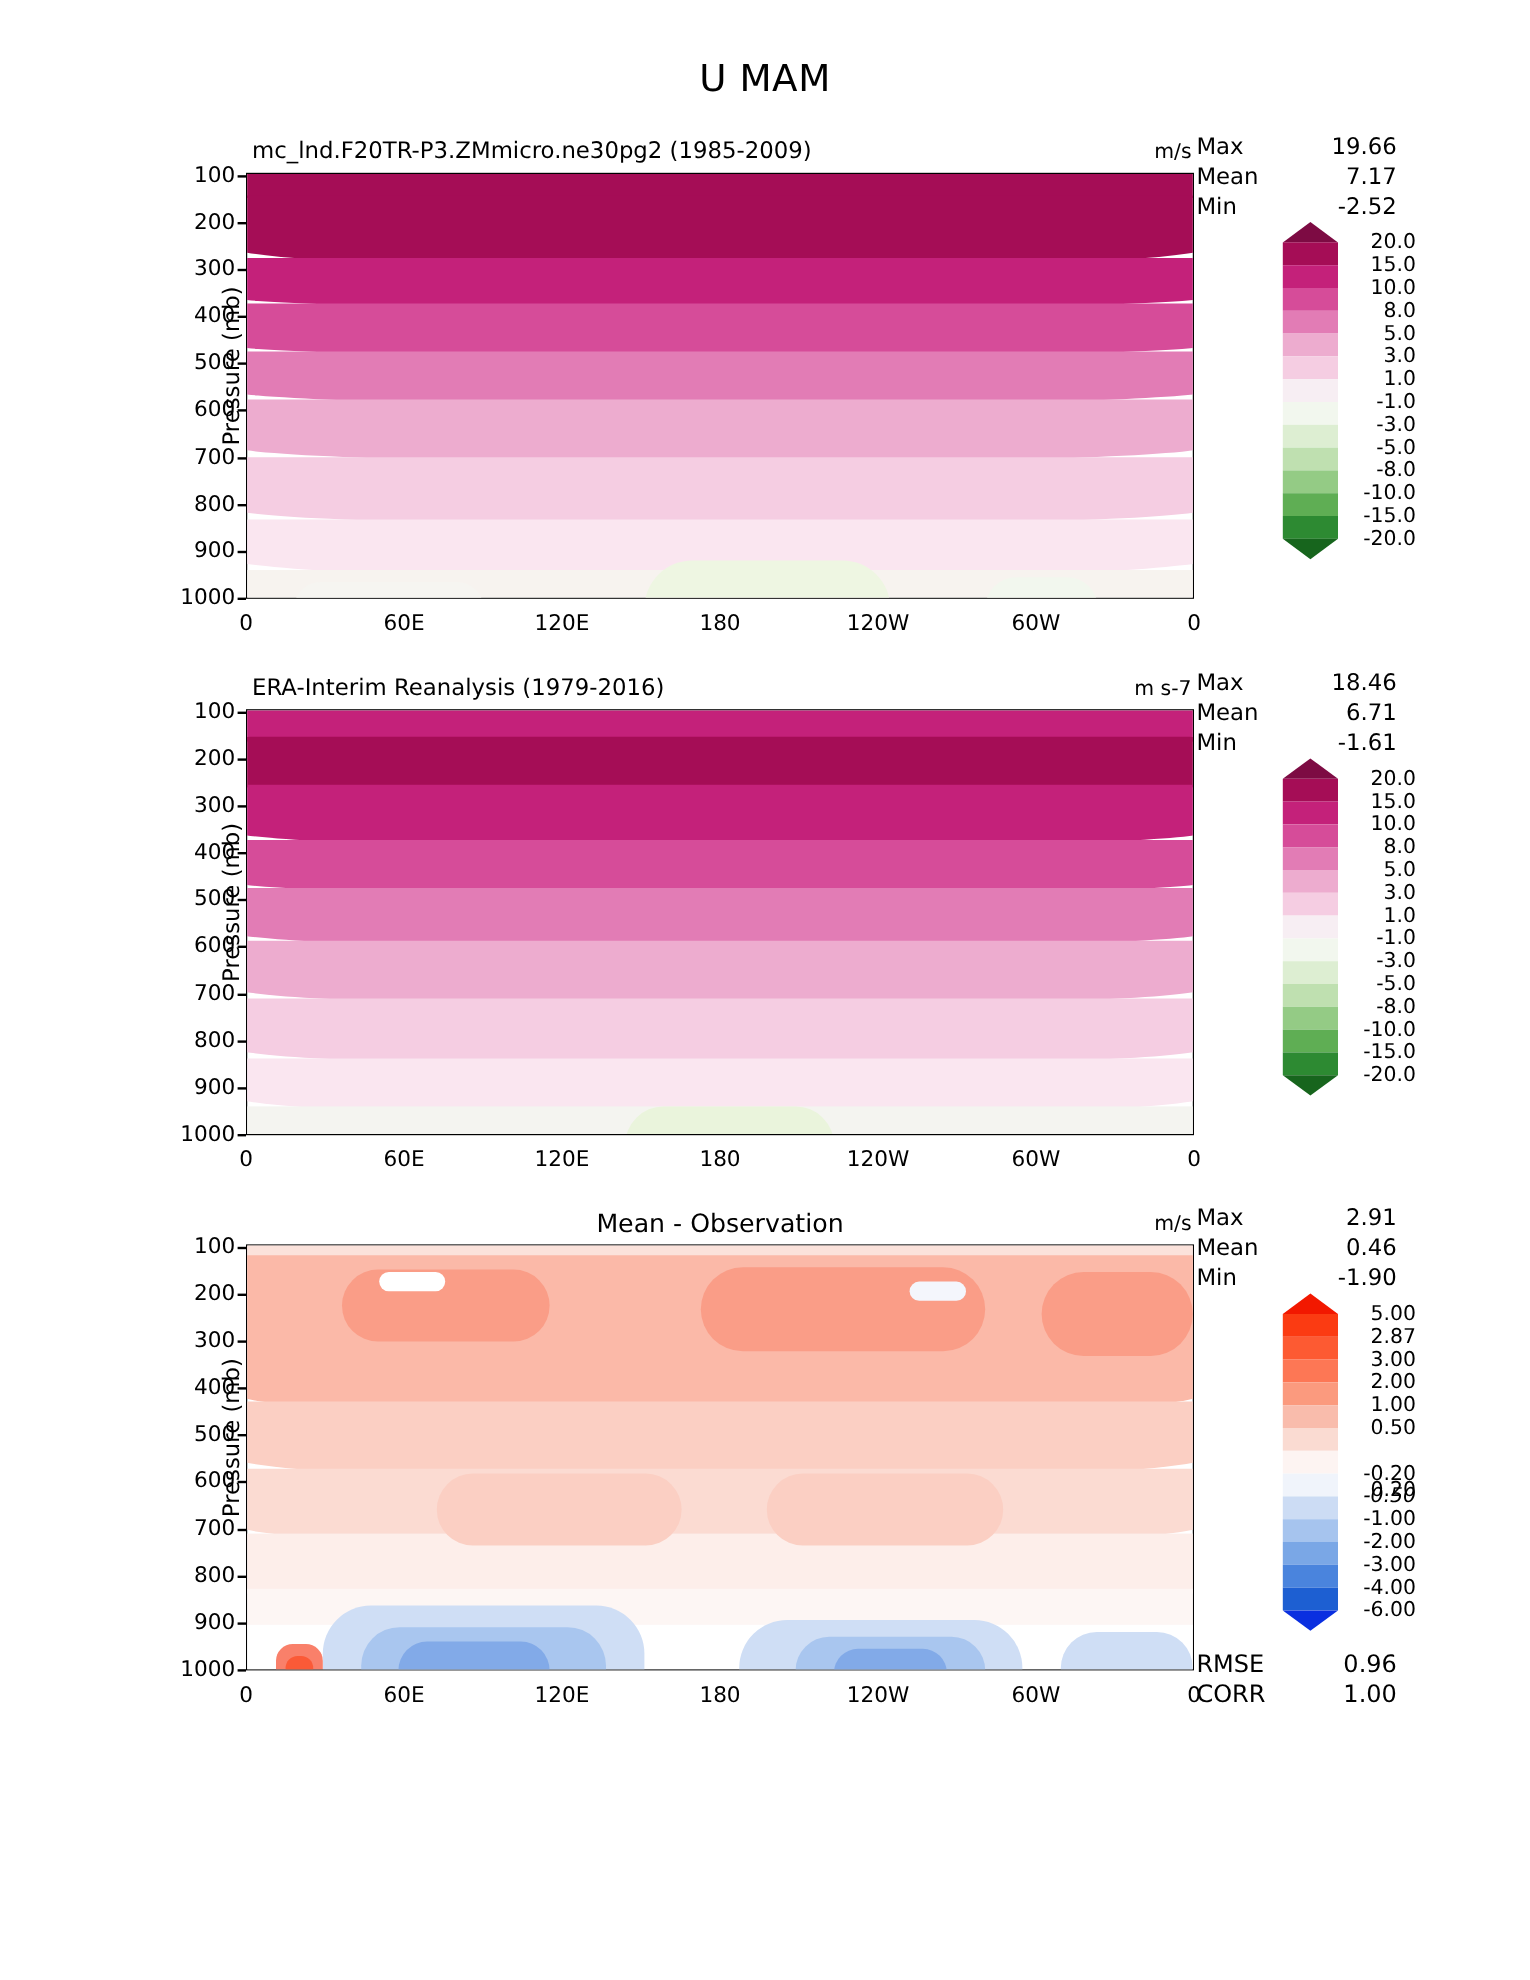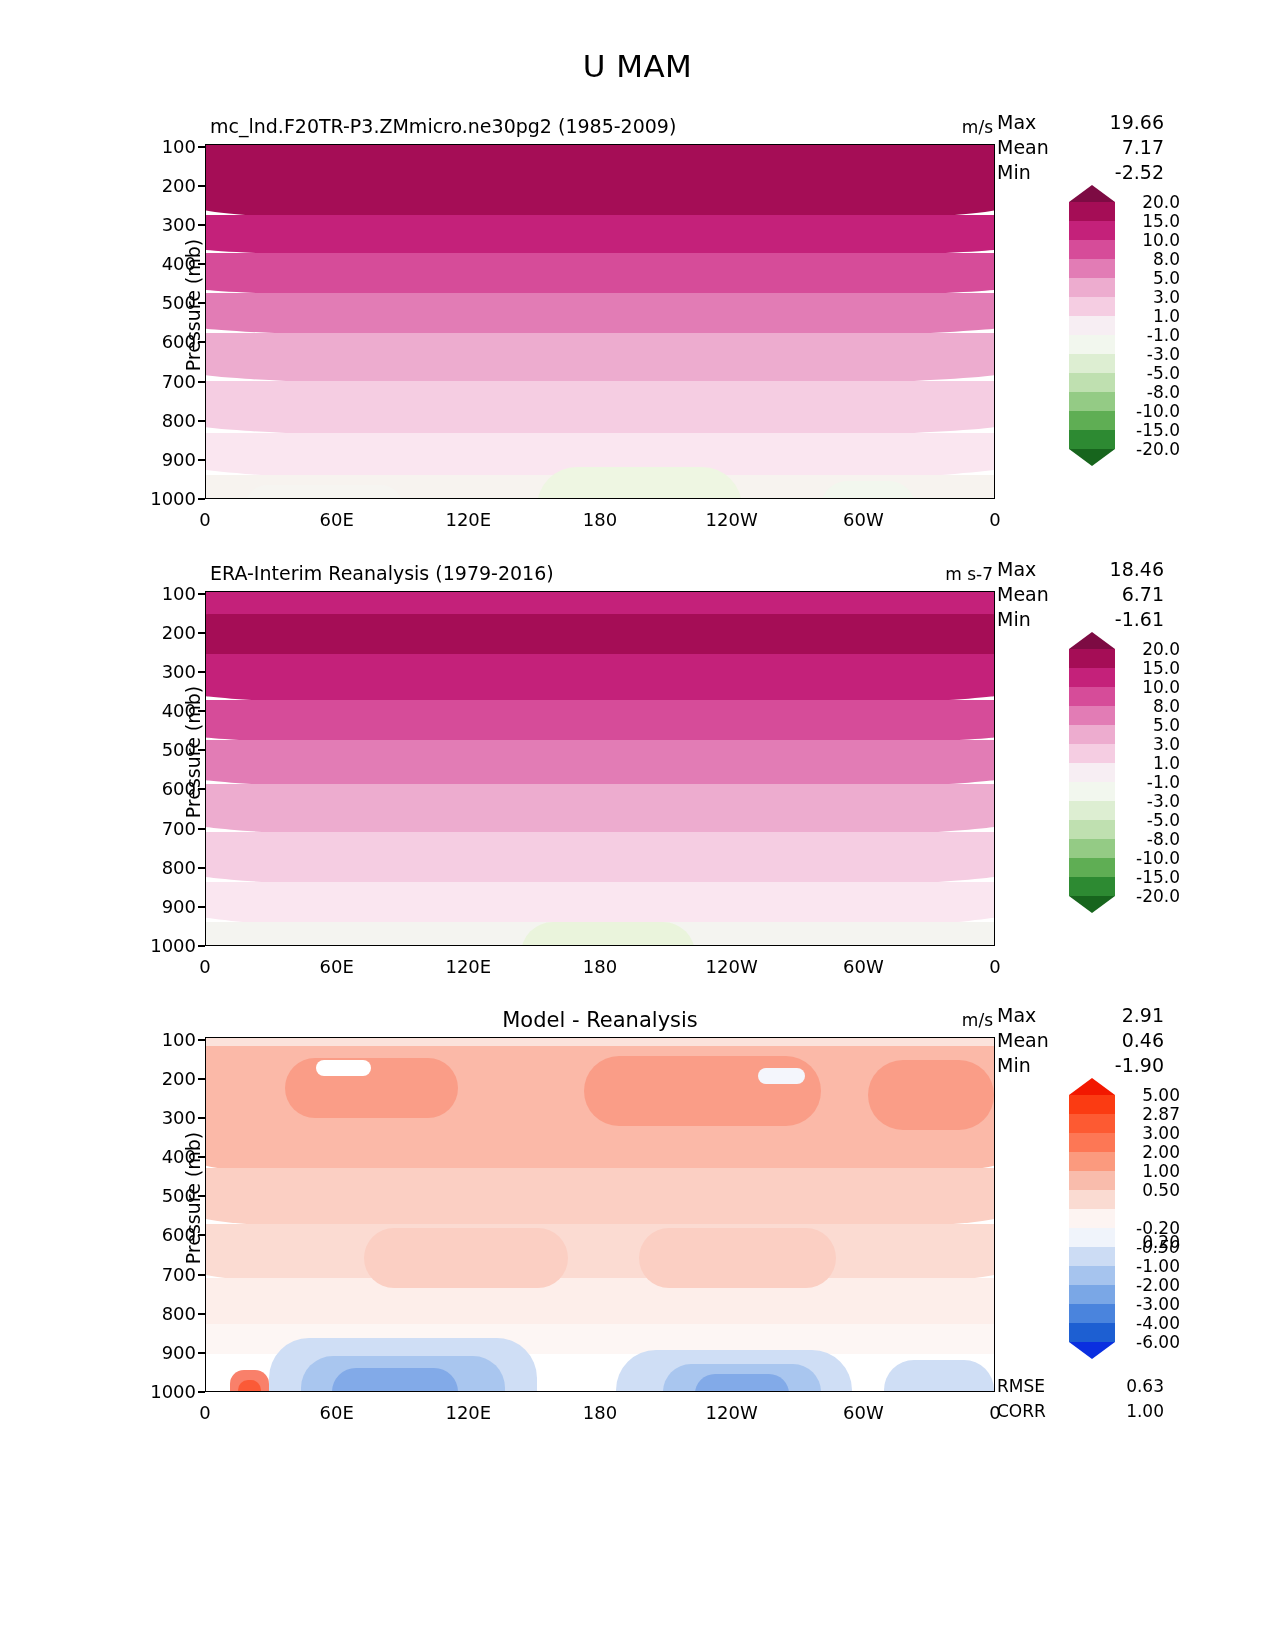--- a/index.html
+++ b/index.html
@@ -141,21 +141,21 @@
     position: absolute;
     right: 0;
     text-align: right;
     width: 62px;
     transform: translateY(-50%);
   }
   .footer-stats {
     position: absolute;
     right: 18px;
     width: 260px;
-    font-size: 17px;
+    font-size: 20px;
     line-height: 25px;
   }
   .footer-stats .row { display: flex; }
   .footer-stats .lbl { width: 82px; }
   .footer-stats .val { width: 85px; text-align: right; }
 
   
   .band {
     position: absolute;
     left: -2%;
@@ -385,21 +385,21 @@
     <div class="cl" style="top:188px;">-5.0</div>
     <div class="cl" style="top:207px;">-8.0</div>
     <div class="cl" style="top:226px;">-10.0</div>
     <div class="cl" style="top:245px;">-15.0</div>
     <div class="cl" style="top:264px;">-20.0</div>
   </div>
 </div>
 
 <div class="panel panel-3">
 
-  <div class="plot-title center">Model - Reanalysis</div>
+  <div class="plot-title center">Mean - Observation</div>
   <div class="plot-units">m/s</div>
 
   <div class="stats">
     <div class="row">
         <span class="lbl">Max</span>
         <span class="val">2.91</span>
       </div>
     <div class="row">
         <span class="lbl">Mean</span>
         <span class="val">0.46</span>
@@ -508,20 +508,20 @@
     <div class="cl" style="top:188px;">-1.00</div>
     <div class="cl" style="top:207px;">-2.00</div>
     <div class="cl" style="top:226px;">-3.00</div>
     <div class="cl" style="top:245px;">-4.00</div>
     <div class="cl" style="top:264px;">-6.00</div>
   </div>
 
   <div class="footer-stats" style="top:376px;">
     <div class="row">
         <span class="lbl">RMSE</span>
-        <span class="val">0.63</span>
+        <span class="val">0.96</span>
       </div>
     <div class="row">
         <span class="lbl">CORR</span>
         <span class="val">1.00</span>
       </div>
   </div>
 </div>
 
 </body></html>

